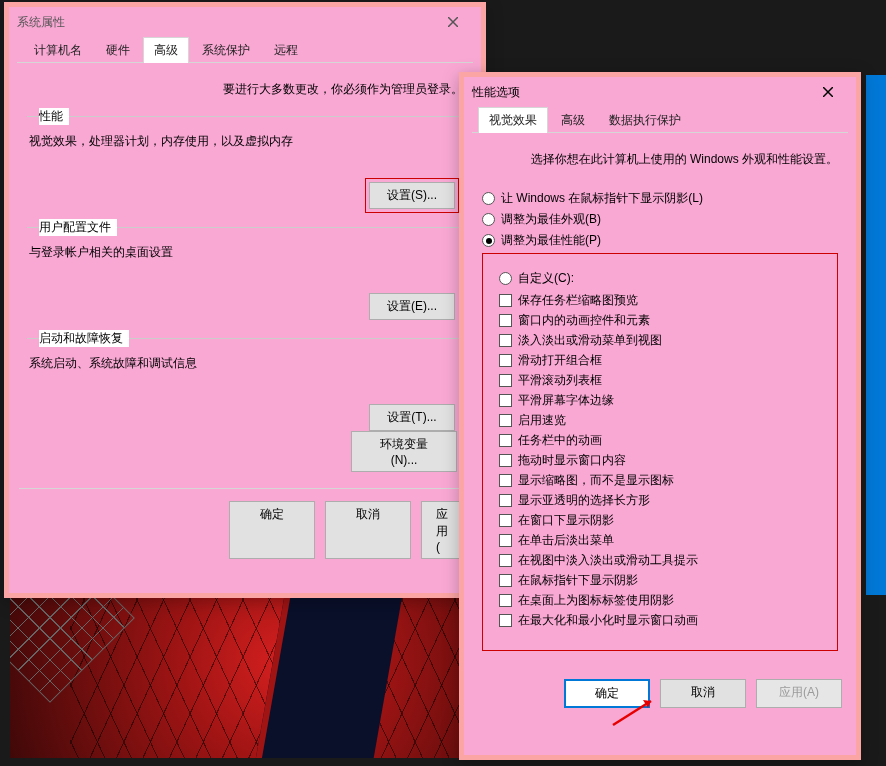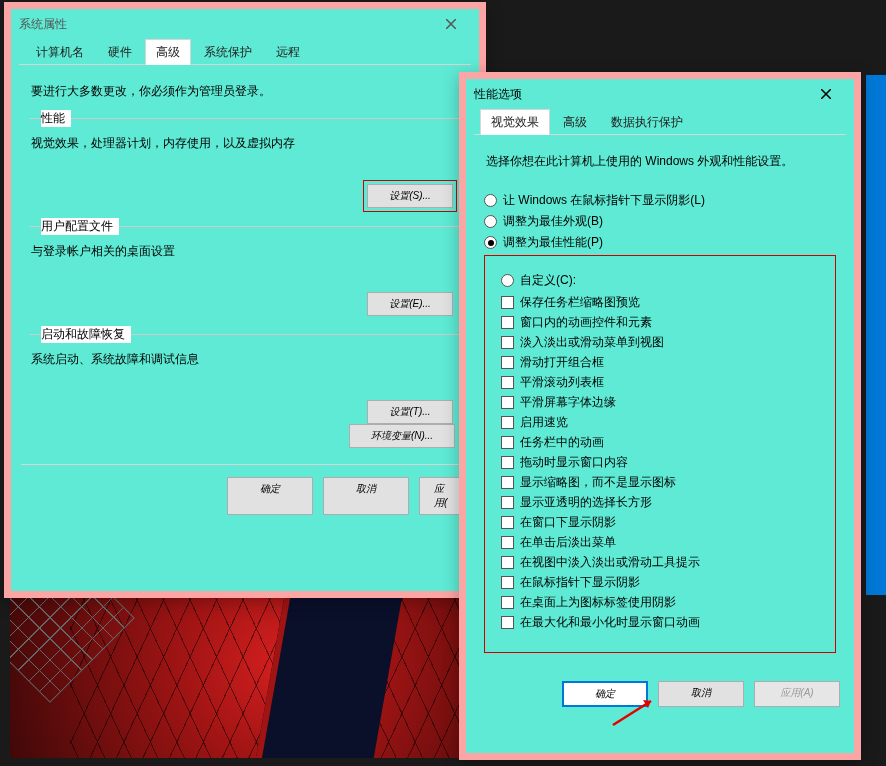--- a/index.html
+++ b/index.html
@@ -8,22 +8,22 @@
     font-size: 12px;
     background: #1a1a1a;
     width: 886px;
     height: 766px;
     position: relative;
     overflow: hidden;
     color: #000;
   }
   .window {
     position: absolute;
-    background: #5eead4;
-    border: 7px solid #fca5a5;
+    background: #f9a8d4;
+    border: 5px solid #fca5a5;
     box-shadow: 0 4px 16px rgba(0,0,0,0.25);
   }
   .titlebar {
     height: 30px;
     display: flex;
     align-items: center;
     padding: 0 8px;
     color: #555;
   }
   .titlebar.active { color: #000; }
@@ -47,21 +47,21 @@
     margin-right: 2px;
     margin-bottom: -1px;
     cursor: pointer;
     color: #222;
   }
   .tab.active {
     border-color: #d6d6d6;
     background: #fff;
   }
   .panel { padding: 10px 18px; }
-  .info-text { margin: 8px 0 14px 2px; color:#000; }
+  .info-text { margin: 8px 0 14px 2px; color:#000;text-align:right; }
   .fieldset {
     border-top: 1px solid #ccc;
     margin-top: 18px;
     padding: 10px 2px 0;
     position: relative;
   }
   .fieldset .legend {
     position: absolute;
     top: -9px; left: 12px;
     background: #fff;
@@ -69,22 +69,21 @@
     font-size: 12px;
   }
   .fieldset .desc { margin: 6px 0 14px; }
   .btn {
     border: 1px solid #adadad;
     background: #e1e1e1;
     padding: 4px 16px;
     width: 86px;
     text-align: center;
     cursor: pointer;
-    font-size: 10px;
-    font-style: italic;
+    font-size: 12px;
   }
   .btn.highlight {
     outline: 1px solid #c00;
     outline-offset: 3px;
   }
   .btn.primary {
     border: 2px solid #0078d7;
     background: #fff;
   }
   .btn.disabled {

